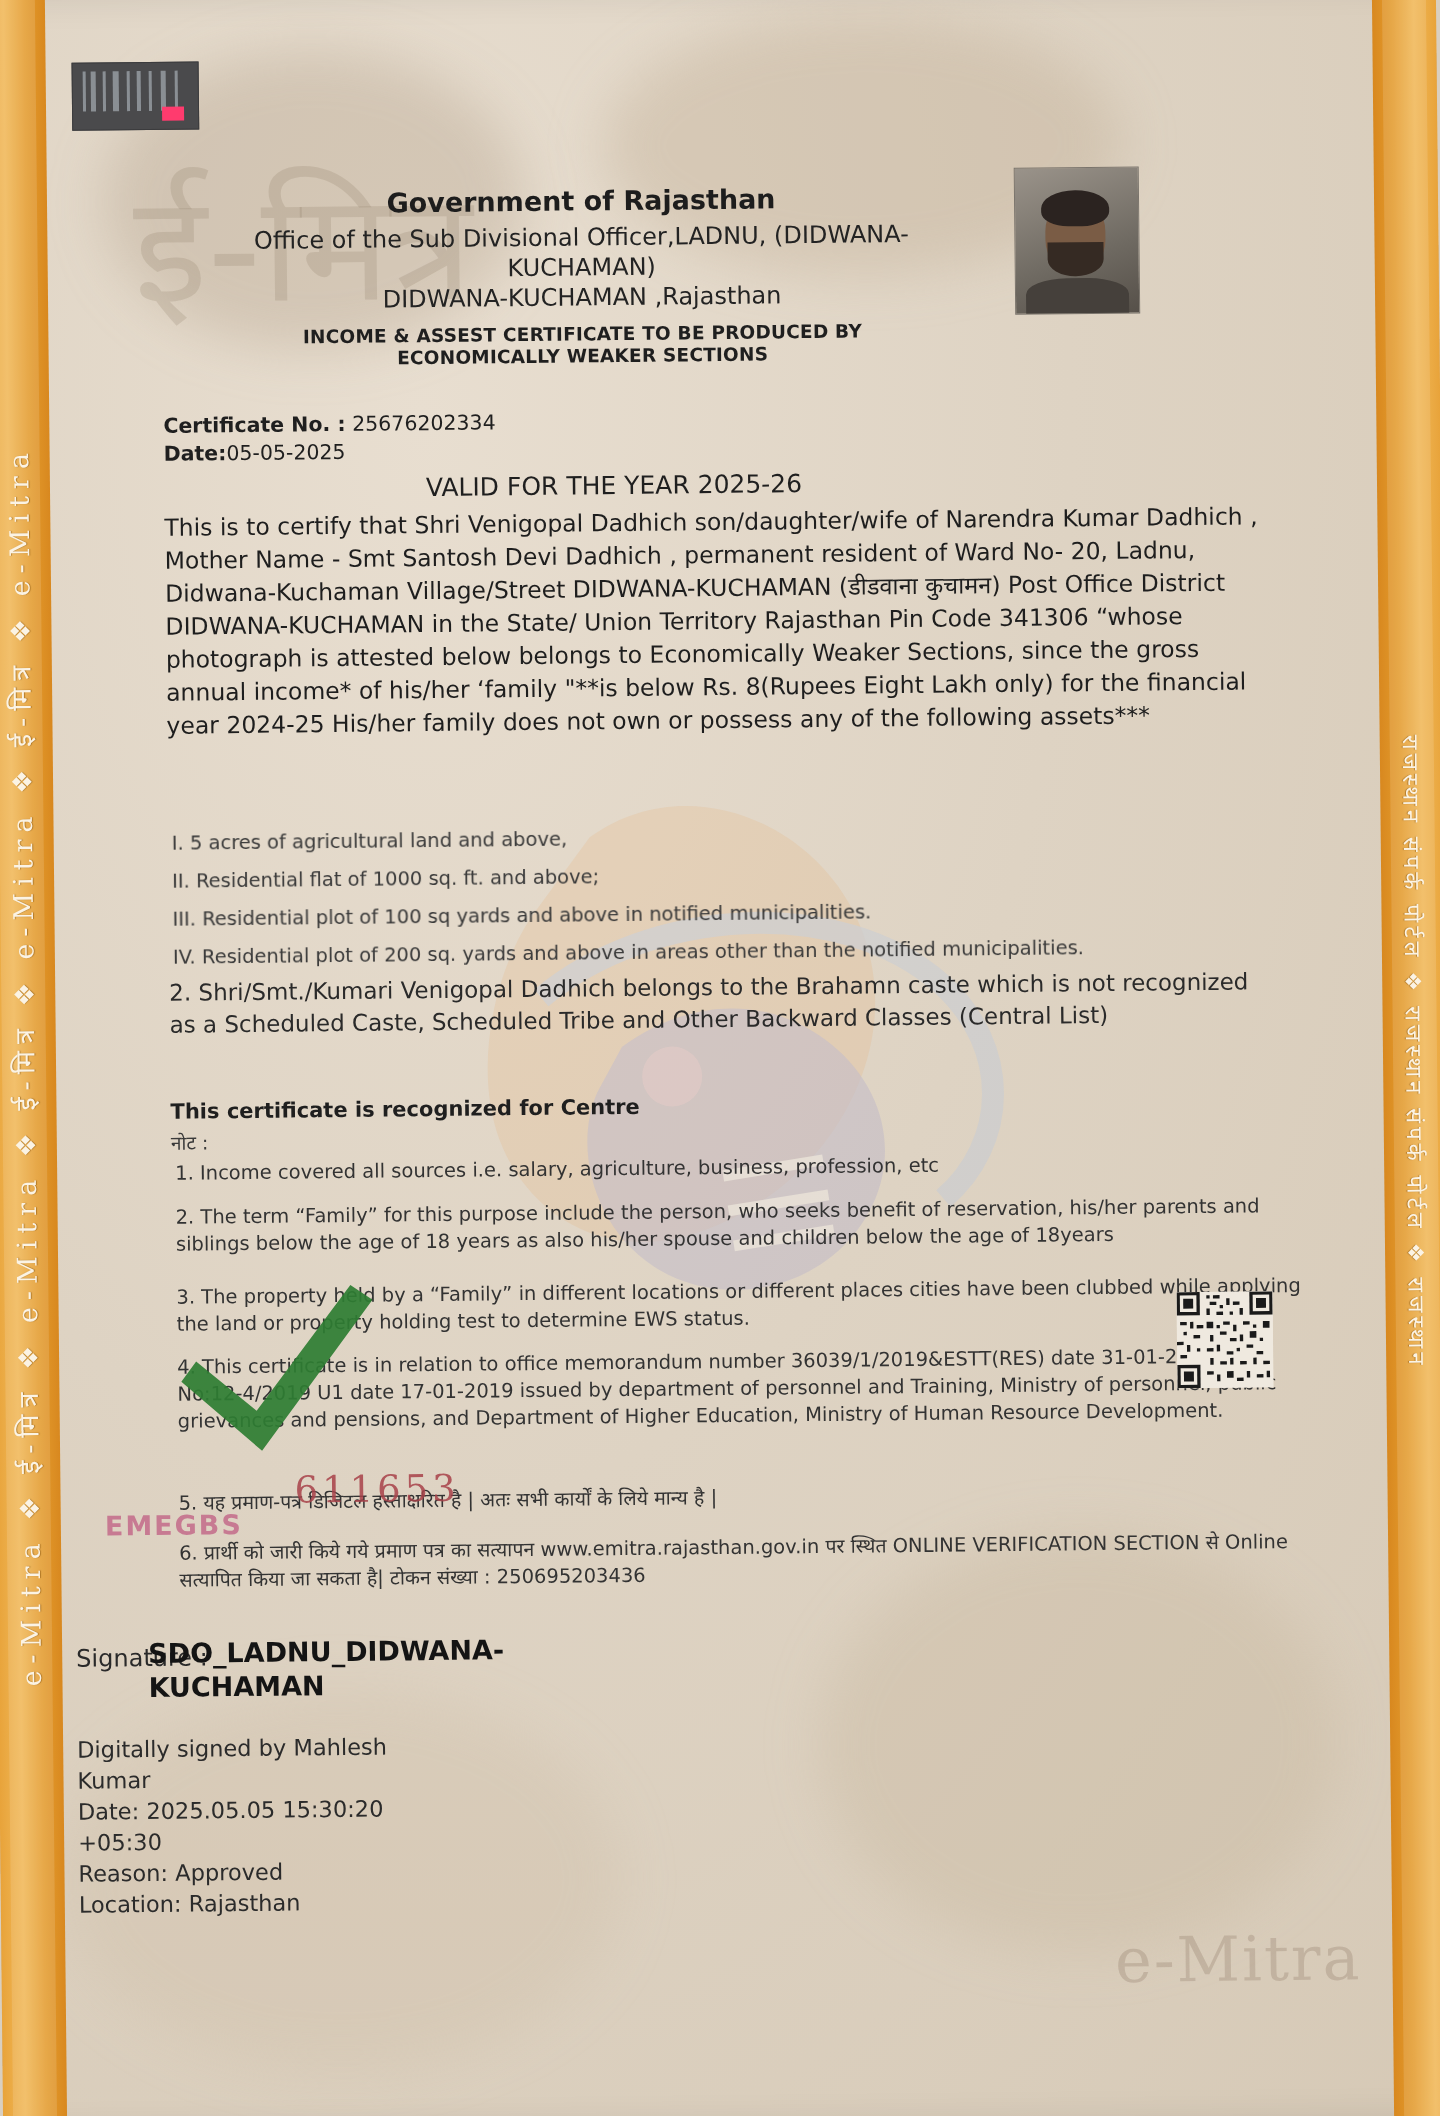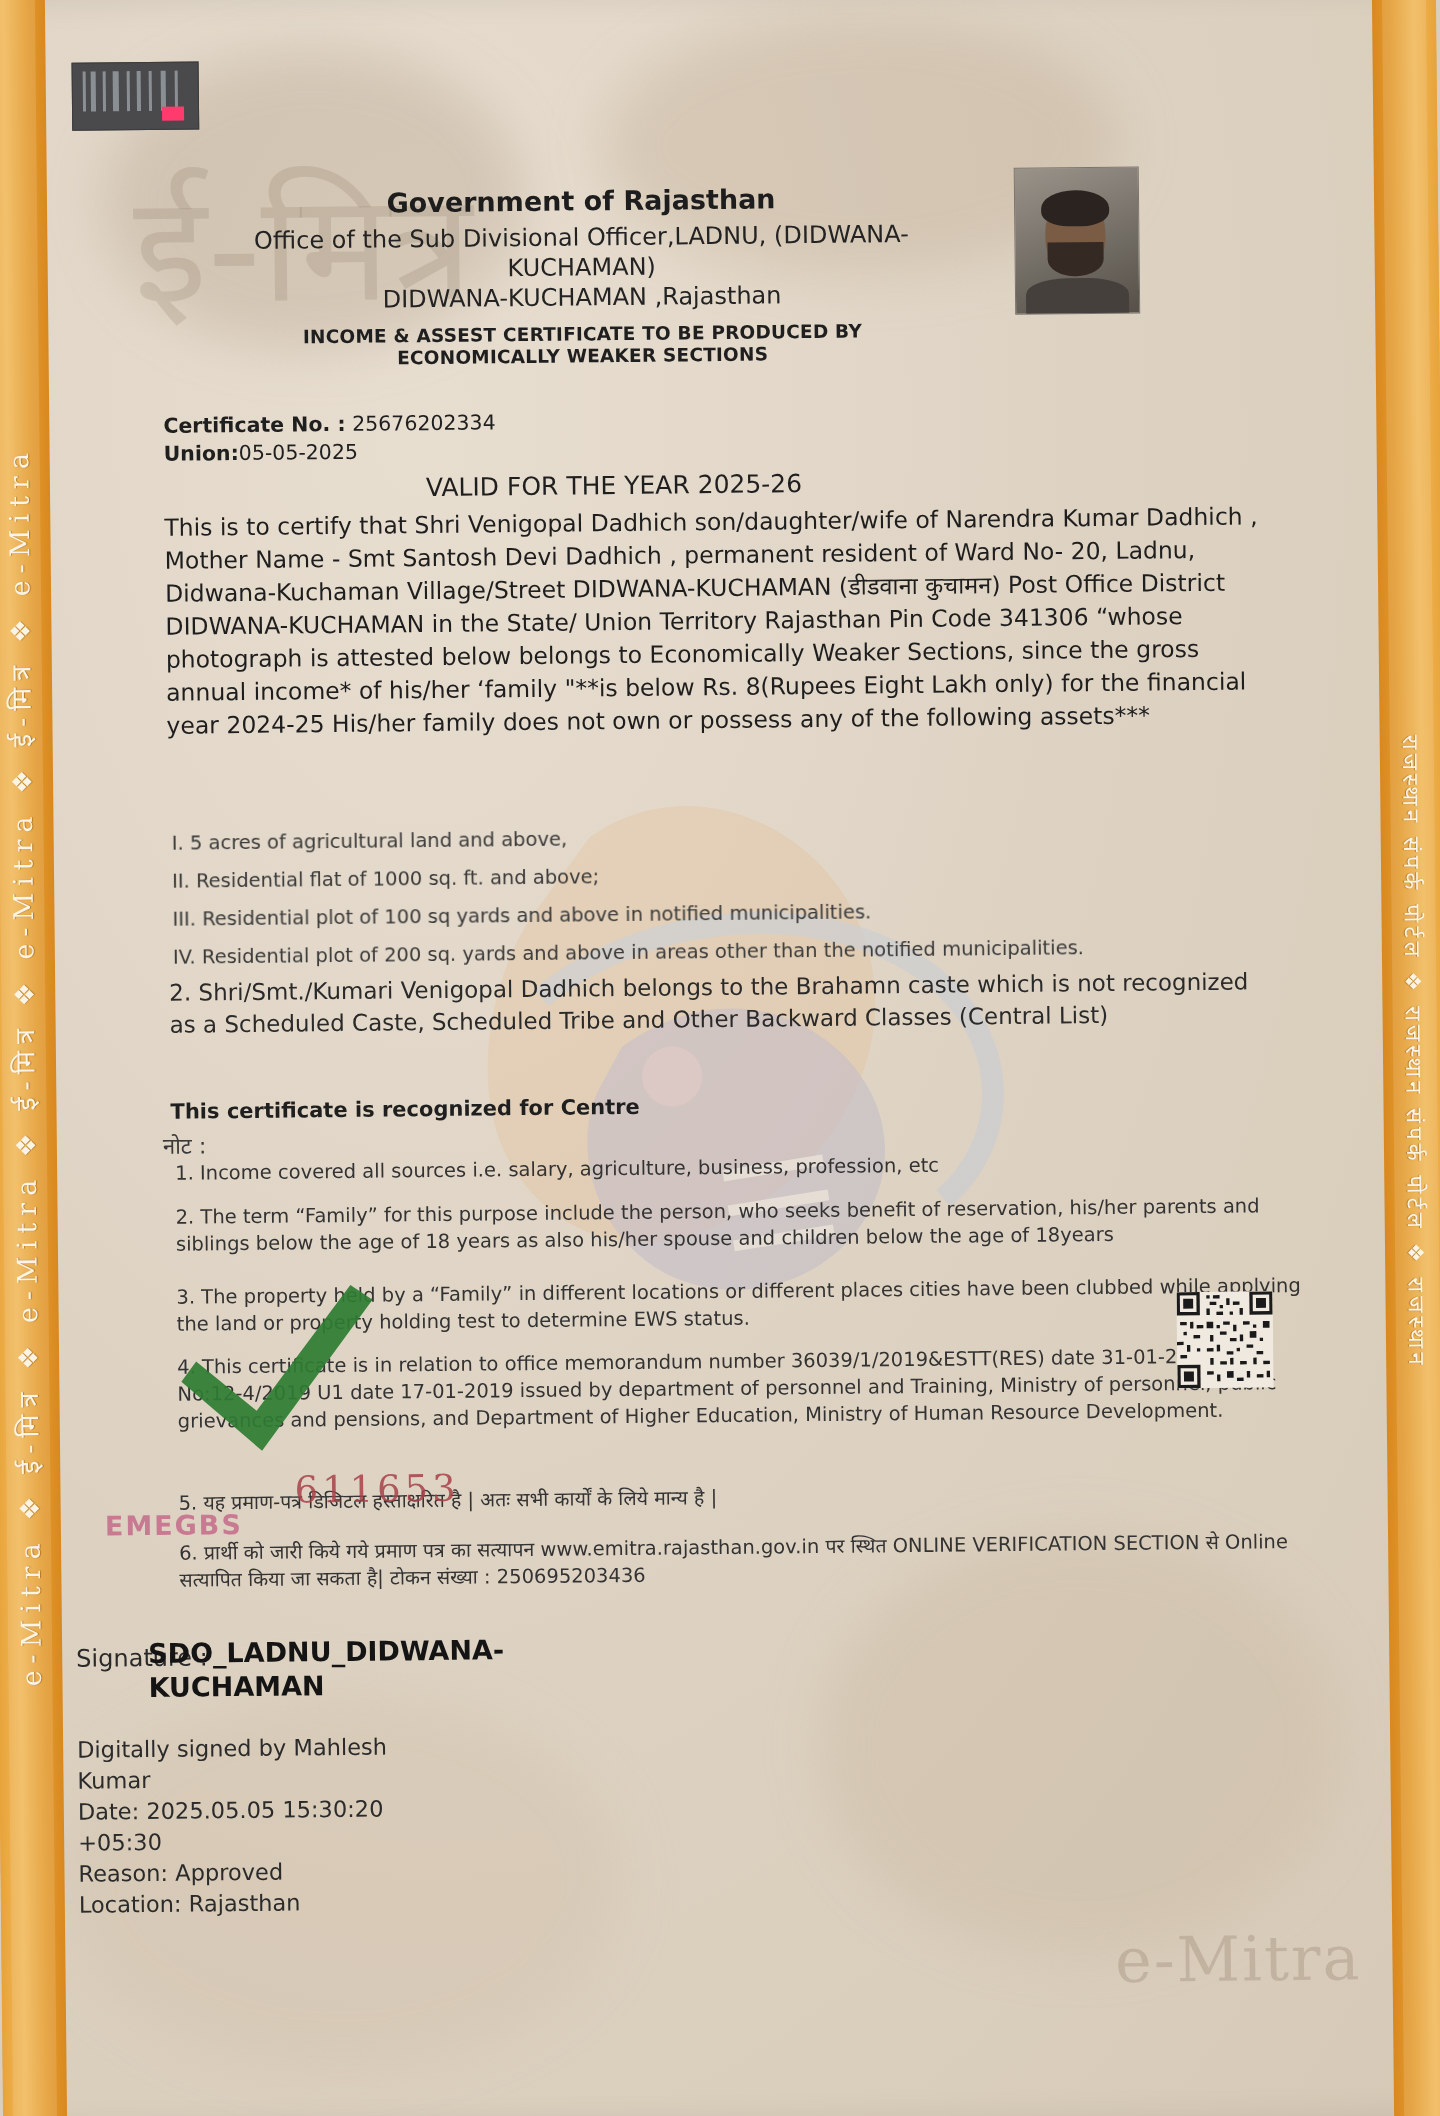--- a/index.html
+++ b/index.html
@@ -272,22 +272,22 @@
 
   .recognized {
     position: absolute;
     left: 100px;
     font-size: 21px;
     font-weight: bold;
     color: #1f1f1f;
   }
   .note-label {
     position: absolute;
-    left: 92px;
-    font-size: 22px;
+    left: 100px;
+    font-size: 19px;
     color: #3a3a3a;
   }
   .note {
     position: absolute;
     left: 104px;
     width: 1125px;
     font-size: 19.5px;
     line-height: 27px;
     color: #333;
   }
@@ -423,21 +423,21 @@
       <div class="hdr-sub" style="top:266px">KUCHAMAN)</div>
       <div class="hdr-sub" style="top:296px">DIDWANA-KUCHAMAN ,Rajasthan</div>
       <div class="hdr-small" style="top:336px">INCOME &amp; ASSEST CERTIFICATE TO BE PRODUCED BY</div>
       <div class="hdr-small" style="top:358px">ECONOMICALLY WEAKER SECTIONS</div>
 
       <div class="meta" style="top:422px">
         <b>Certificate No. :</b>
         <span>25676202334</span>
       </div>
       <div class="meta" style="top:450px">
-        <b>Union:</b><span>05-05-2025</span>
+        <b>Date:</b><span>05-05-2025</span>
       </div>
       <div class="valid-line" style="top:484px">VALID FOR THE YEAR 2025-26</div>
 
       <div class="body-text" style="top:520px">This is to certify that Shri Venigopal Dadhich son/daughter/wife of Narendra Kumar Dadhich , Mother Name - Smt Santosh Devi Dadhich , permanent resident of Ward No- 20, Ladnu, Didwana-Kuchaman Village/Street DIDWANA-KUCHAMAN (डीडवाना कुचामन) Post Office District DIDWANA-KUCHAMAN in the State/ Union Territory Rajasthan Pin Code 341306 “whose photograph is attested below belongs to Economically Weaker Sections, since the gross annual income* of his/her ‘family "**is below Rs. 8(Rupees Eight Lakh only) for the financial year 2024-25 His/her family does not own or possess any of the following assets***</div>
 
       <div class="asset-item blur-soft" style="top:840px">I. 5 acres of agricultural land and above,</div>
       <div class="asset-item blur-soft" style="top:878px">II. Residential flat of 1000 sq. ft. and above;</div>
       <div class="asset-item blur-soft" style="top:916px">III. Residential plot of 100 sq  yards and above in notified municipalities.</div>
       <div class="asset-item blur-soft" style="top:954px">IV. Residential plot of 200 sq. yards and above in areas other than the notified municipalities.</div>
 

